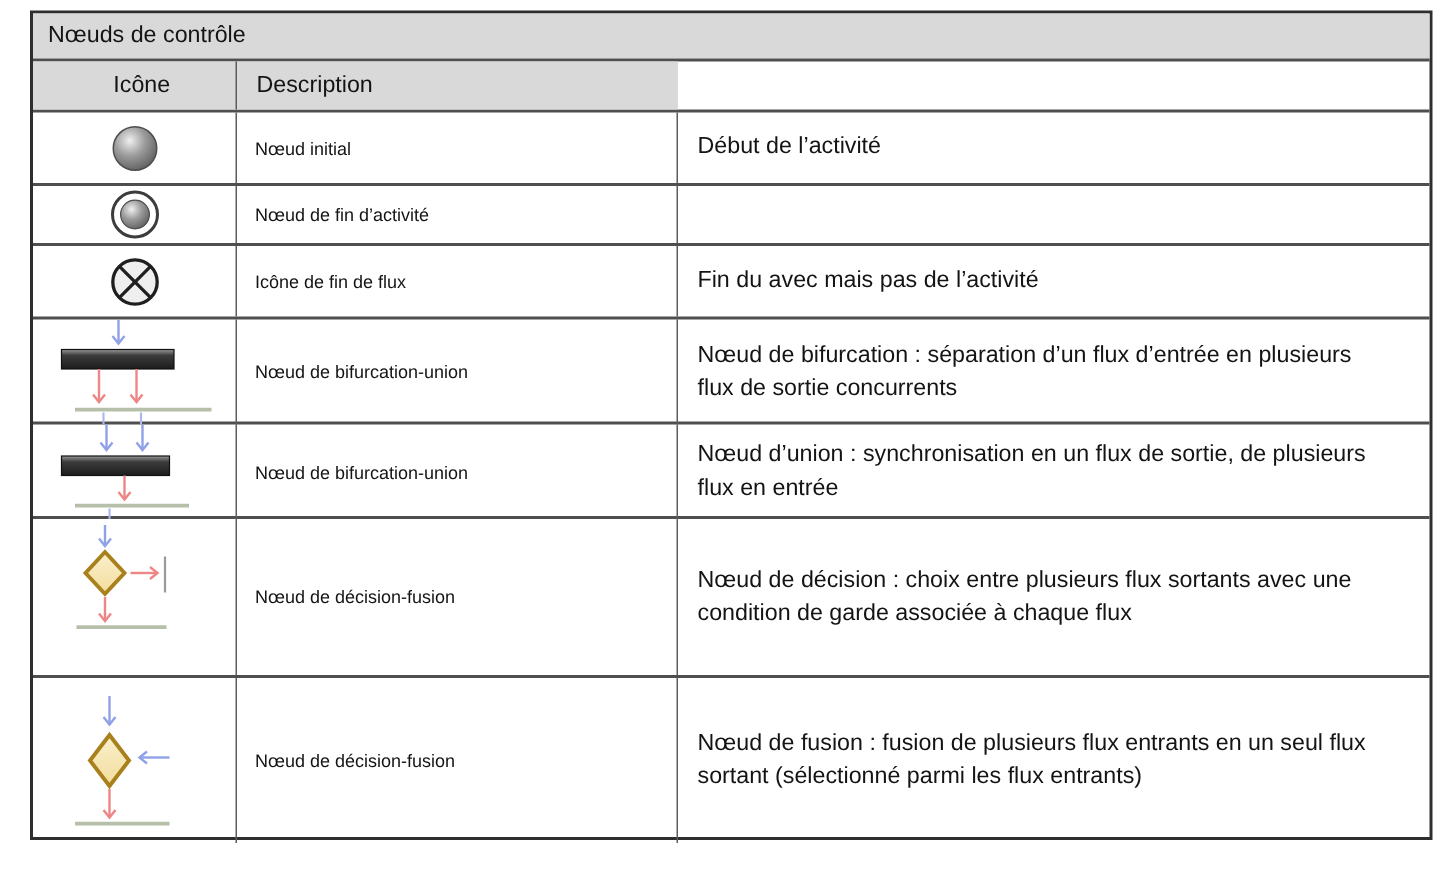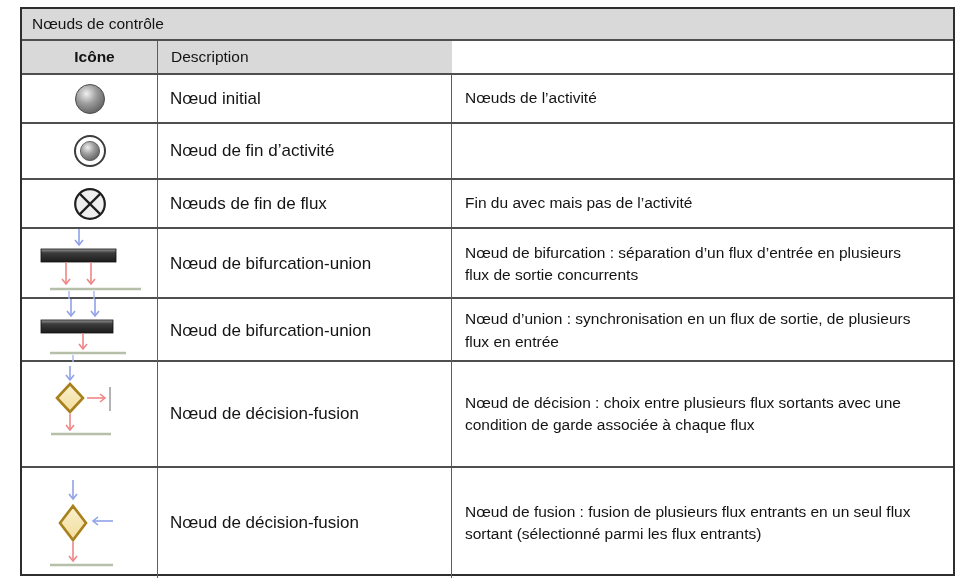--- a/index.html
+++ b/index.html
@@ -8,24 +8,24 @@
   .uml-table{position:absolute;left:20px;top:7px;width:935px;
        border:2px solid #2e2e2e;background:#fff;box-sizing:border-box;}
   .title-row{height:30px;background:#d9d9d9;display:flex;align-items:center;
        padding-left:10px;font-size:15.5px;box-sizing:border-box;}
   .trow{display:grid;grid-template-columns:136px 294px 1fr;box-sizing:border-box;
        border-top:2px solid #4f4f4f;}
   .cell{box-sizing:border-box;display:flex;align-items:center;}
   .cell.c1,.cell.c2{border-right:1.5px solid #5d5d5d;}
   .head .cell{background:#d9d9d9;height:32px;font-size:15.5px;}
   .head .c1{padding-left:10px;}
-  .c2{padding-left:12px;font-size:17px;}
+  .c2{padding-left:12px;font-size:12px;}
   .c3{padding-left:13px;padding-right:24px;font-size:15.5px;line-height:1.45;}
-  .c1{justify-content:center;font-weight:bold;}
-  .r1{height:49px;}.r2{height:56px;}.r3{height:49px;}.r4{height:70px;}
+  .c1{justify-content:center;}
+  .r1{height:49px;}.r2{height:40px;}.r3{height:49px;}.r4{height:70px;}
   .r5{height:63px;}.r6{height:106px;}.r7{height:108px;}
   svg{display:block;}
 </style>
 </head>
 <body>
 
 <svg width="0" height="0" style="position:absolute" aria-hidden="true">
   <defs>
     <radialGradient id="sphere" cx="38%" cy="32%" r="78%">
       <stop offset="0%" stop-color="#f0f0f0"></stop>
@@ -59,42 +59,42 @@
     <div class="cell c3">Description</div>
   </div>
 
   <div class="trow r1">
     <div class="cell c1">
       <svg width="34" height="34" viewBox="0 0 34 34">
         <circle cx="17" cy="17" r="14.5" fill="url(#sphere)" stroke="#4e4e4e" stroke-width="1"></circle>
       </svg>
     </div>
     <div class="cell c2">Nœud initial</div>
-    <div class="cell c3">Nœuds de l’activité</div>
+    <div class="cell c3">Début de l’activité</div>
   </div>
 
   <div class="trow r2">
     <div class="cell c1">
       <svg width="36" height="36" viewBox="0 0 36 36">
         <circle cx="18" cy="18" r="15" fill="#ffffff" stroke="#3c3c3c" stroke-width="2"></circle>
         <circle cx="18" cy="18" r="9.6" fill="url(#sphere)" stroke="#4e4e4e" stroke-width="0.8"></circle>
       </svg>
     </div>
     <div class="cell c2">Nœud de fin d’activité</div>
   </div>
 
   <div class="trow r3">
     <div class="cell c1">
       <svg width="36" height="36" viewBox="0 0 36 36">
         <circle cx="18" cy="18" r="14.8" fill="#efefef" stroke="#1f1f1f" stroke-width="2.2"></circle>
         <line x1="7.6" y1="7.6" x2="28.4" y2="28.4" stroke="#1f1f1f" stroke-width="2.2"></line>
         <line x1="28.4" y1="7.6" x2="7.6" y2="28.4" stroke="#1f1f1f" stroke-width="2.2"></line>
       </svg>
     </div>
-    <div class="cell c2">Nœuds de fin de flux</div>
+    <div class="cell c2">Icône de fin de flux</div>
     <div class="cell c3">Fin du avec mais pas de l’activité</div>
   </div>
 
   <div class="trow r4">
     <div class="cell c1">
       <svg width="120" height="70" viewBox="0 0 120 70">
         <line x1="49" y1="0" x2="49" y2="16" stroke="#91a1e8" stroke-width="1.6" marker-end="url(#hb)"></line>
         <rect x="11" y="20" width="75" height="13" fill="url(#barg)" stroke="#111" stroke-width="0.8"></rect>
         <line x1="36" y1="33" x2="36" y2="55" stroke="#ef8686" stroke-width="1.6" marker-end="url(#hr)"></line>
         <line x1="61" y1="33" x2="61" y2="55" stroke="#ef8686" stroke-width="1.6" marker-end="url(#hr)"></line>

